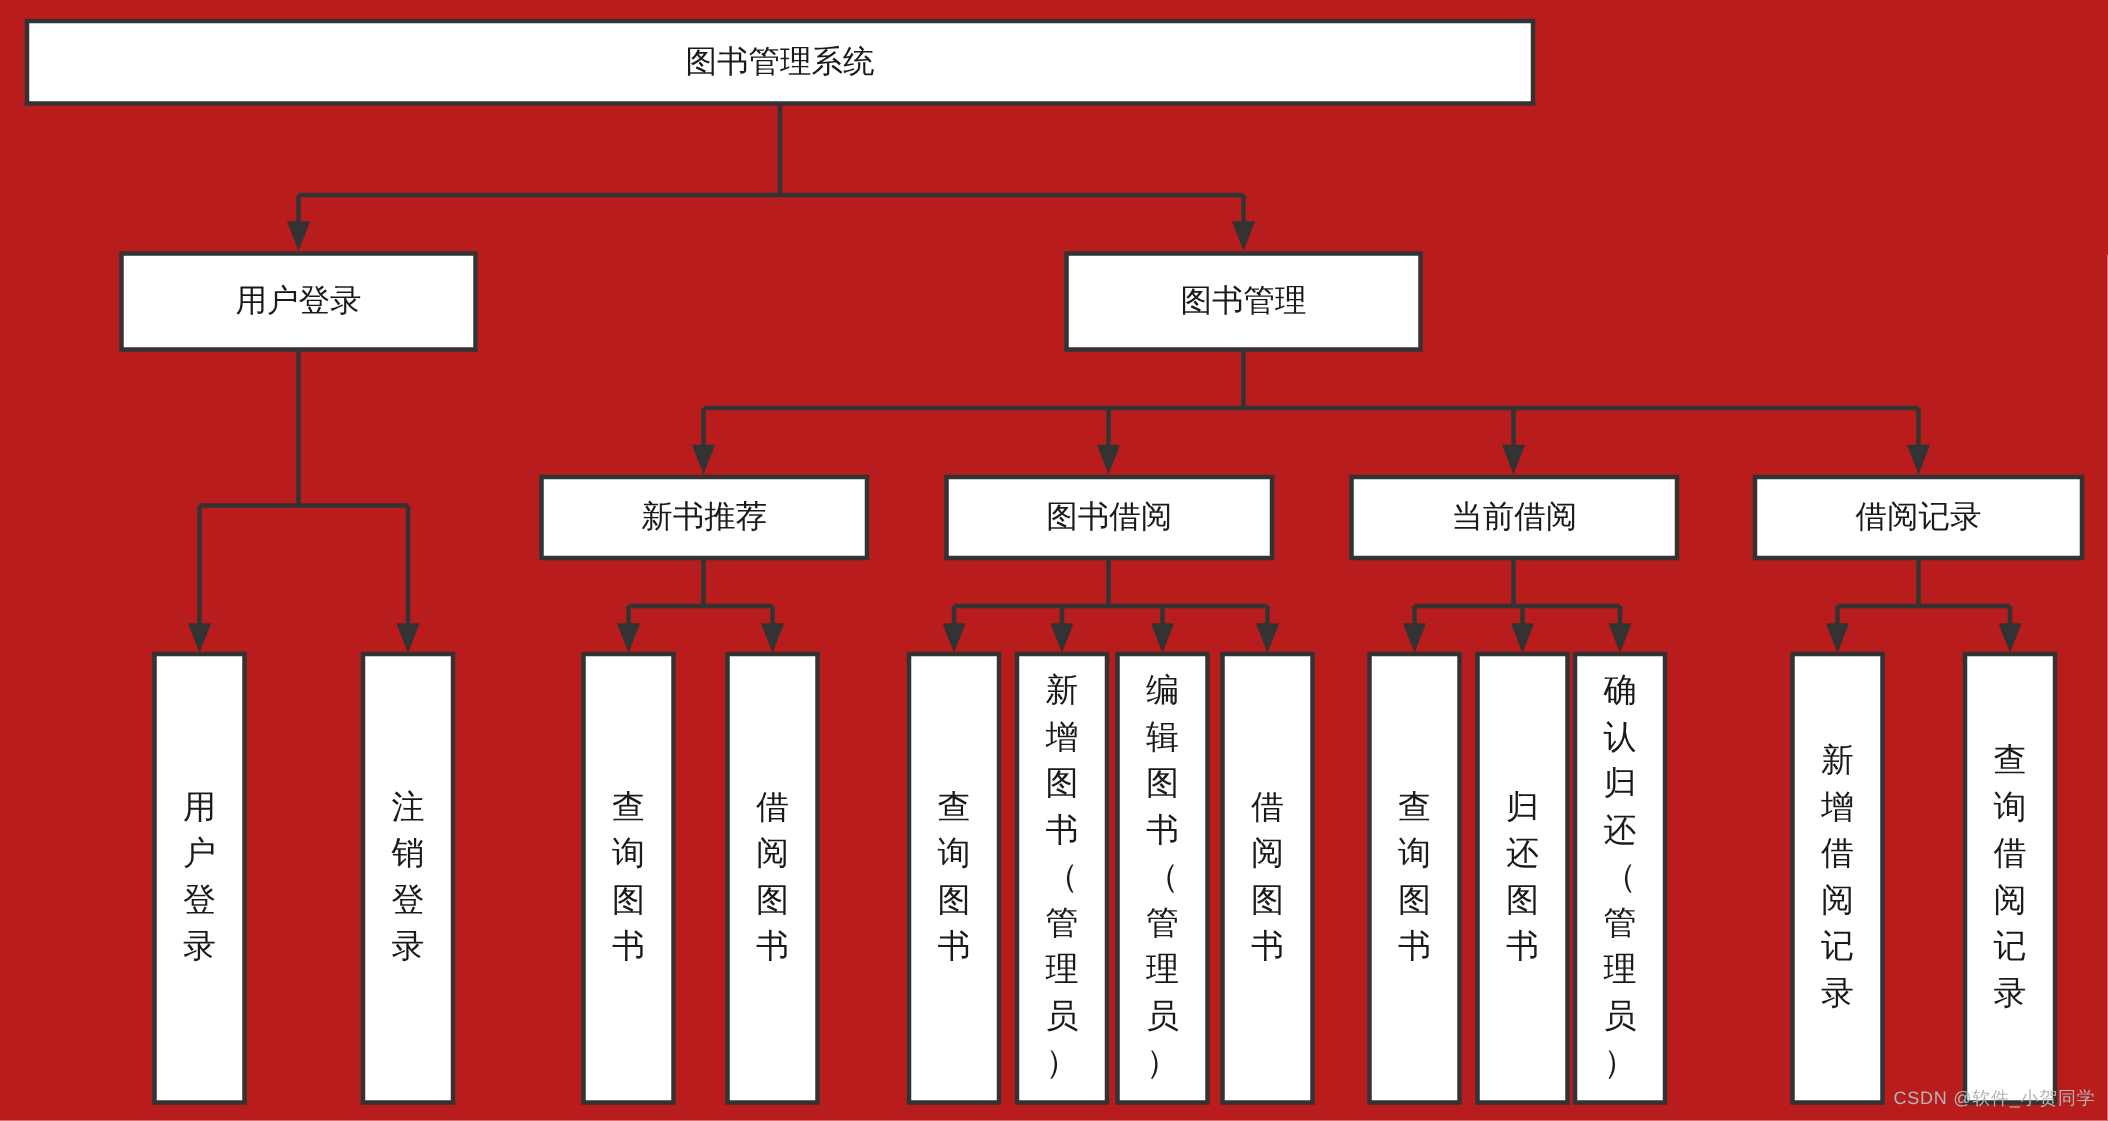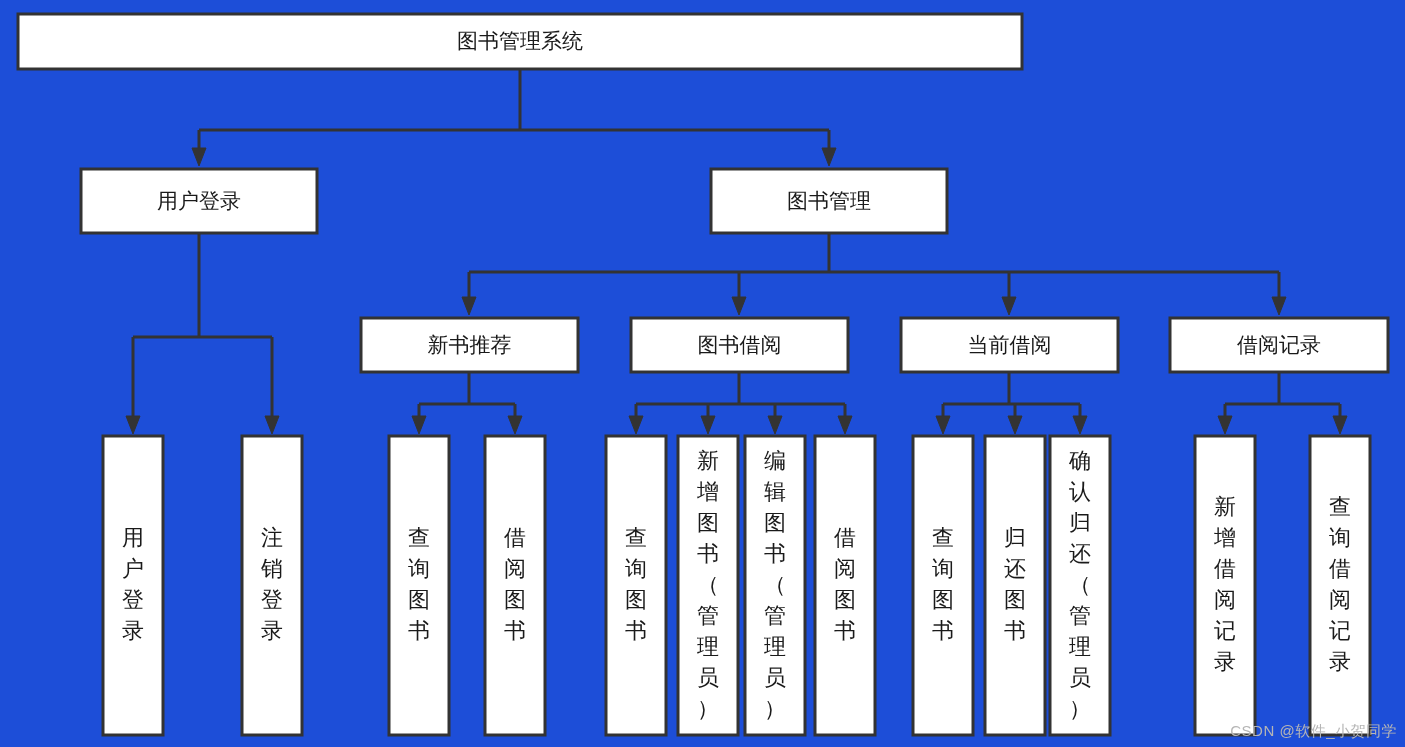--- a/index.html
+++ b/index.html
@@ -10,21 +10,21 @@
   body {
     width: 1405px;
     height: 747px;
     font-family: "Liberation Sans", "DejaVu Sans", sans-serif;
     overflow: hidden;
   }
   #diagram-root {
     position: relative;
     width: 1405px;
     height: 747px;
-    background: #1d4ed8;
+    background: #b91c1c;
   }
   svg.flow {
     position: absolute;
     left: 0;
     top: 0;
     width: 1405px;
     height: 747px;
   }
   .node-rect {
     fill: #ffffff;
@@ -47,21 +47,21 @@
     font-family: "Liberation Sans", "DejaVu Sans", sans-serif;
     font-size: 22px;
     fill: #1a1a1a;
     text-anchor: middle;
   }
   .watermark {
     position: absolute;
     right: 8px;
     bottom: 6px;
     font-family: "Liberation Sans", "DejaVu Sans", sans-serif;
-    font-size: 15px;
+    font-size: 12px;
     color: #b5b5b5;
     white-space: nowrap;
     letter-spacing: 0.5px;
   }
 </style>
 </head>
 <body>
 
 <div id="diagram-root">
   <svg class="flow" viewBox="0 0 1405 747" xmlns="http://www.w3.org/2000/svg">

